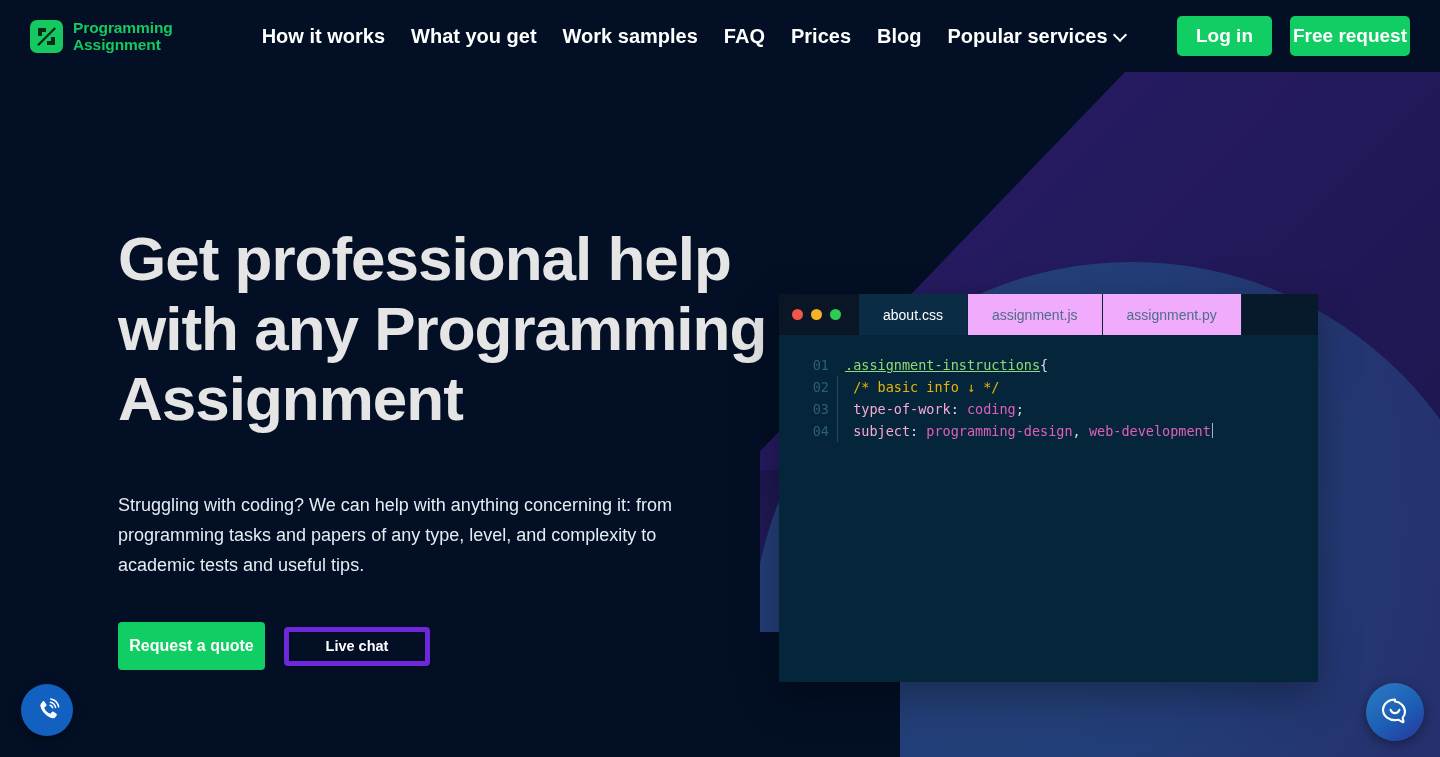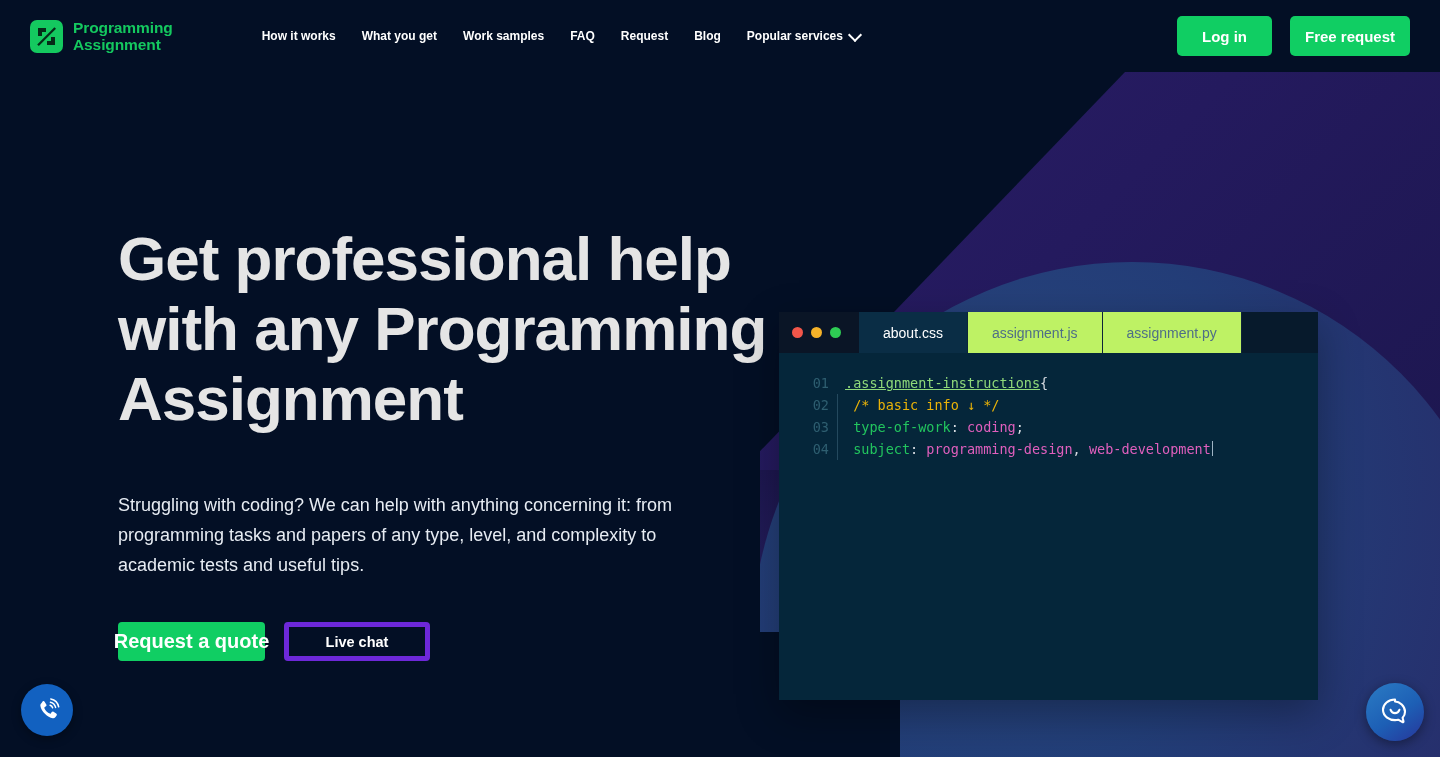--- a/index.html
+++ b/index.html
@@ -61,36 +61,36 @@
   }
   .brand-mark svg { position:absolute; left:0; top:0; }
   .brand-text {
     color:#14c95f; font-weight:bold; font-size:15.5px;
     line-height:1.12; letter-spacing:-.1px;
   }
   .brand-text span { display:block; }
 
   .nav { display:flex; align-items:center; gap:0; margin-left:36px; }
   .nav-item {
-    color:#ffffff; font-size:12px; font-weight:bold;
+    color:#ffffff; font-size:20px; font-weight:bold;
     text-decoration:none; padding:0 13px; white-space:nowrap;
     display:flex; align-items:center; gap:7px; cursor:pointer;justify-content:center;
   }
   .chevron { display:inline-block; width:9px; height:9px; position:relative; top:-2px; }
   .chevron::before {
     content:""; position:absolute; left:0; top:0;
     width:8px; height:8px;
     border-right:2px solid #ffffff; border-bottom:2px solid #ffffff;
     transform:rotate(45deg);
   }
 
   .header-actions { margin-left:auto; display:flex; align-items:center; gap:18px; }
   .btn {
     display:inline-flex; align-items:center; justify-content:center;
-    font-weight:bold; font-size:15px; cursor:pointer;
+    font-weight:bold; font-size:19px; cursor:pointer;
     border:none; text-decoration:none; white-space:nowrap;
   }
   .btn-green { background:#10ce63; color:#ffffff; border-radius:5px; }
   .btn-login { width:95px; height:40px; }
   .btn-free { width:120px; height:40px; }
 
   
   .hero { position:relative; z-index:20; width:1440px; height:685px; }
 
   .hero-left { position:absolute; left:118px; top:152px; width:660px; }
@@ -98,69 +98,69 @@
     color:#e5e5e5; font-weight:bold;
     font-size:62px; line-height:70px; letter-spacing:-1px;
     max-width:660px;
   }
   .hero-sub {
     margin-top:56px;
     color:#e7ecf3; font-size:18px; line-height:30px;
     max-width:600px; font-weight:400;
   }
   .hero-btns { margin-top:42px; display:flex; align-items:center; gap:19px; }
-  .btn-quote { width:147px; height:39px; border-radius:4px; font-size:20px; }
+  .btn-quote { width:147px; height:48px; border-radius:4px; font-size:16px; }
   .btn-chat {
     width:146px; height:39px; border-radius:4px; font-size:14.5px;
     background:transparent; color:#ffffff;
     border:5px solid #6d28d9;
   }
 
   
   .code-window {
-    position:absolute; left:779px; top:240px;
+    position:absolute; left:779px; top:222px;
     width:539px; height:388px;
     background:#05263a;
     box-shadow:0 14px 40px rgba(0,0,0,.33);
     overflow:hidden;
   }
   .code-tabs { display:flex; height:41px; background:#071a2c; }
   .dots {
     width:80px; display:flex; align-items:center; gap:8px;
     padding-left:13px; background:#0a1526;
   }
   .dot { width:11px; height:11px; border-radius:50%; }
   .dot.red { background:#f2564a; }
   .dot.yellow { background:#f5b229; }
   .dot.green { background:#2ecc54; }
   .tab {
     display:flex; align-items:center; justify-content:center;
     height:41px; padding:0 24px;
     font-size:14px; color:#4e6e87;
-    background:#bef264;
+    background:#f0abfc;
     border-right:1px solid #0d2438;
     cursor:pointer; white-space:nowrap;
   }
   .tab.active { background:#0a2d45; color:#ffffff; }
   .tab-spacer { flex:1; background:#071a2c; }
 
   .code-body {
     padding:19px 0 0 0;
     font-family:"DejaVu Sans Mono", monospace;
     font-size:13.5px; line-height:22px;
   }
   .code-line { display:flex; align-items:flex-start; padding:0 16px; }
   .ln { width:34px; color:#2e5e70; text-align:right; flex:0 0 34px; user-select:none; }
   .guide { width:16px; flex:0 0 16px; display:flex; justify-content:center; }
   .guide.on::before { content:""; width:1px; height:22px; background:#24495e; display:block; }
   .code-txt { white-space:pre; }
   .c-sel   { color:#8fd97a;text-decoration:underline; }
   .c-brace { color:#d9dde3; }
   .c-com   { color:#eab308; }
-  .c-prop  { color:#22c55e; }
+  .c-prop  { color:#f9a8d4; }
   .c-val   { color:#e05fbd; }
   .c-punc  { color:#d9dde3; }
   .caret {
     display:inline-block; width:1px; height:15px;
     background:#9fb4c4; vertical-align:-2px; margin-left:1px;
   }
 
   
   .fab-phone {
     position:absolute; left:21px; top:684px; z-index:40;
@@ -215,21 +215,21 @@
       <a class="nav-item" href="#">
         <span>What you get</span>
       </a>
       <a class="nav-item" href="#">
         <span>Work samples</span>
       </a>
       <a class="nav-item" href="#">
         <span>FAQ</span>
       </a>
       <a class="nav-item" href="#">
-        <span>Request</span>
+        <span>Prices</span>
       </a>
       <a class="nav-item" href="#">
         <span>Blog</span>
       </a>
       <a class="nav-item" href="#">
         <span>Popular services</span>
         <span class="chevron"></span>
       </a>
     </nav>
 

